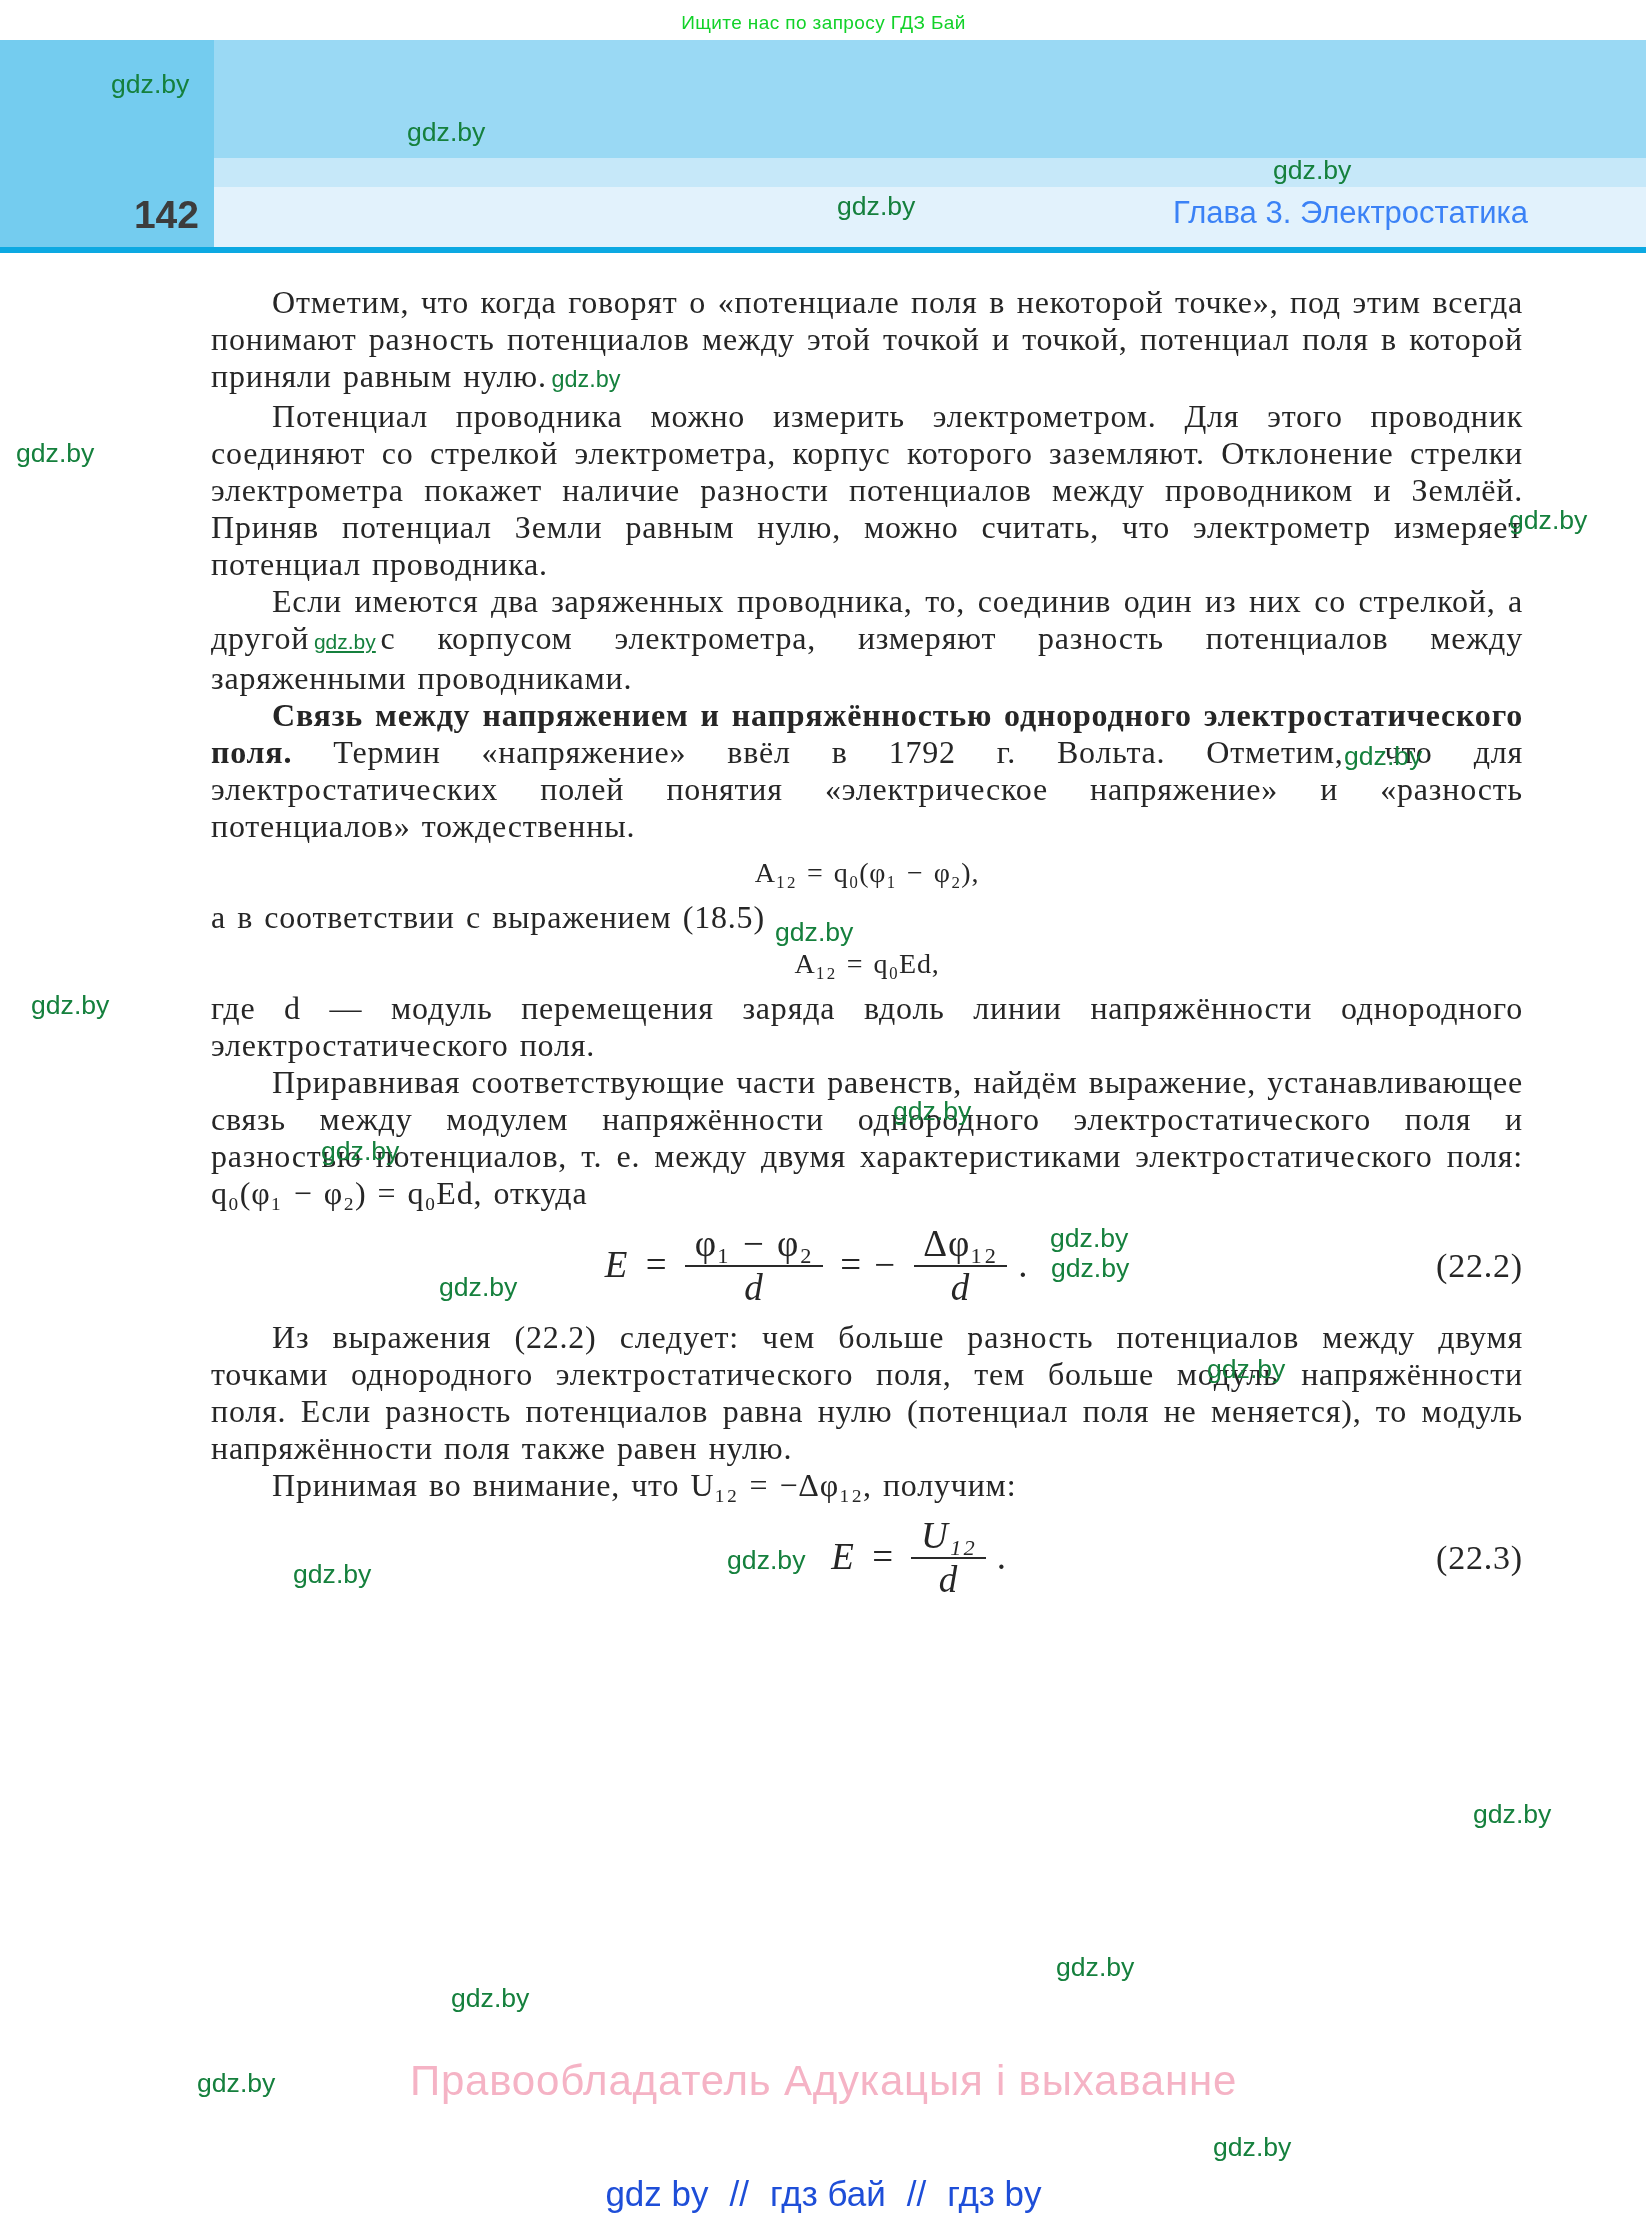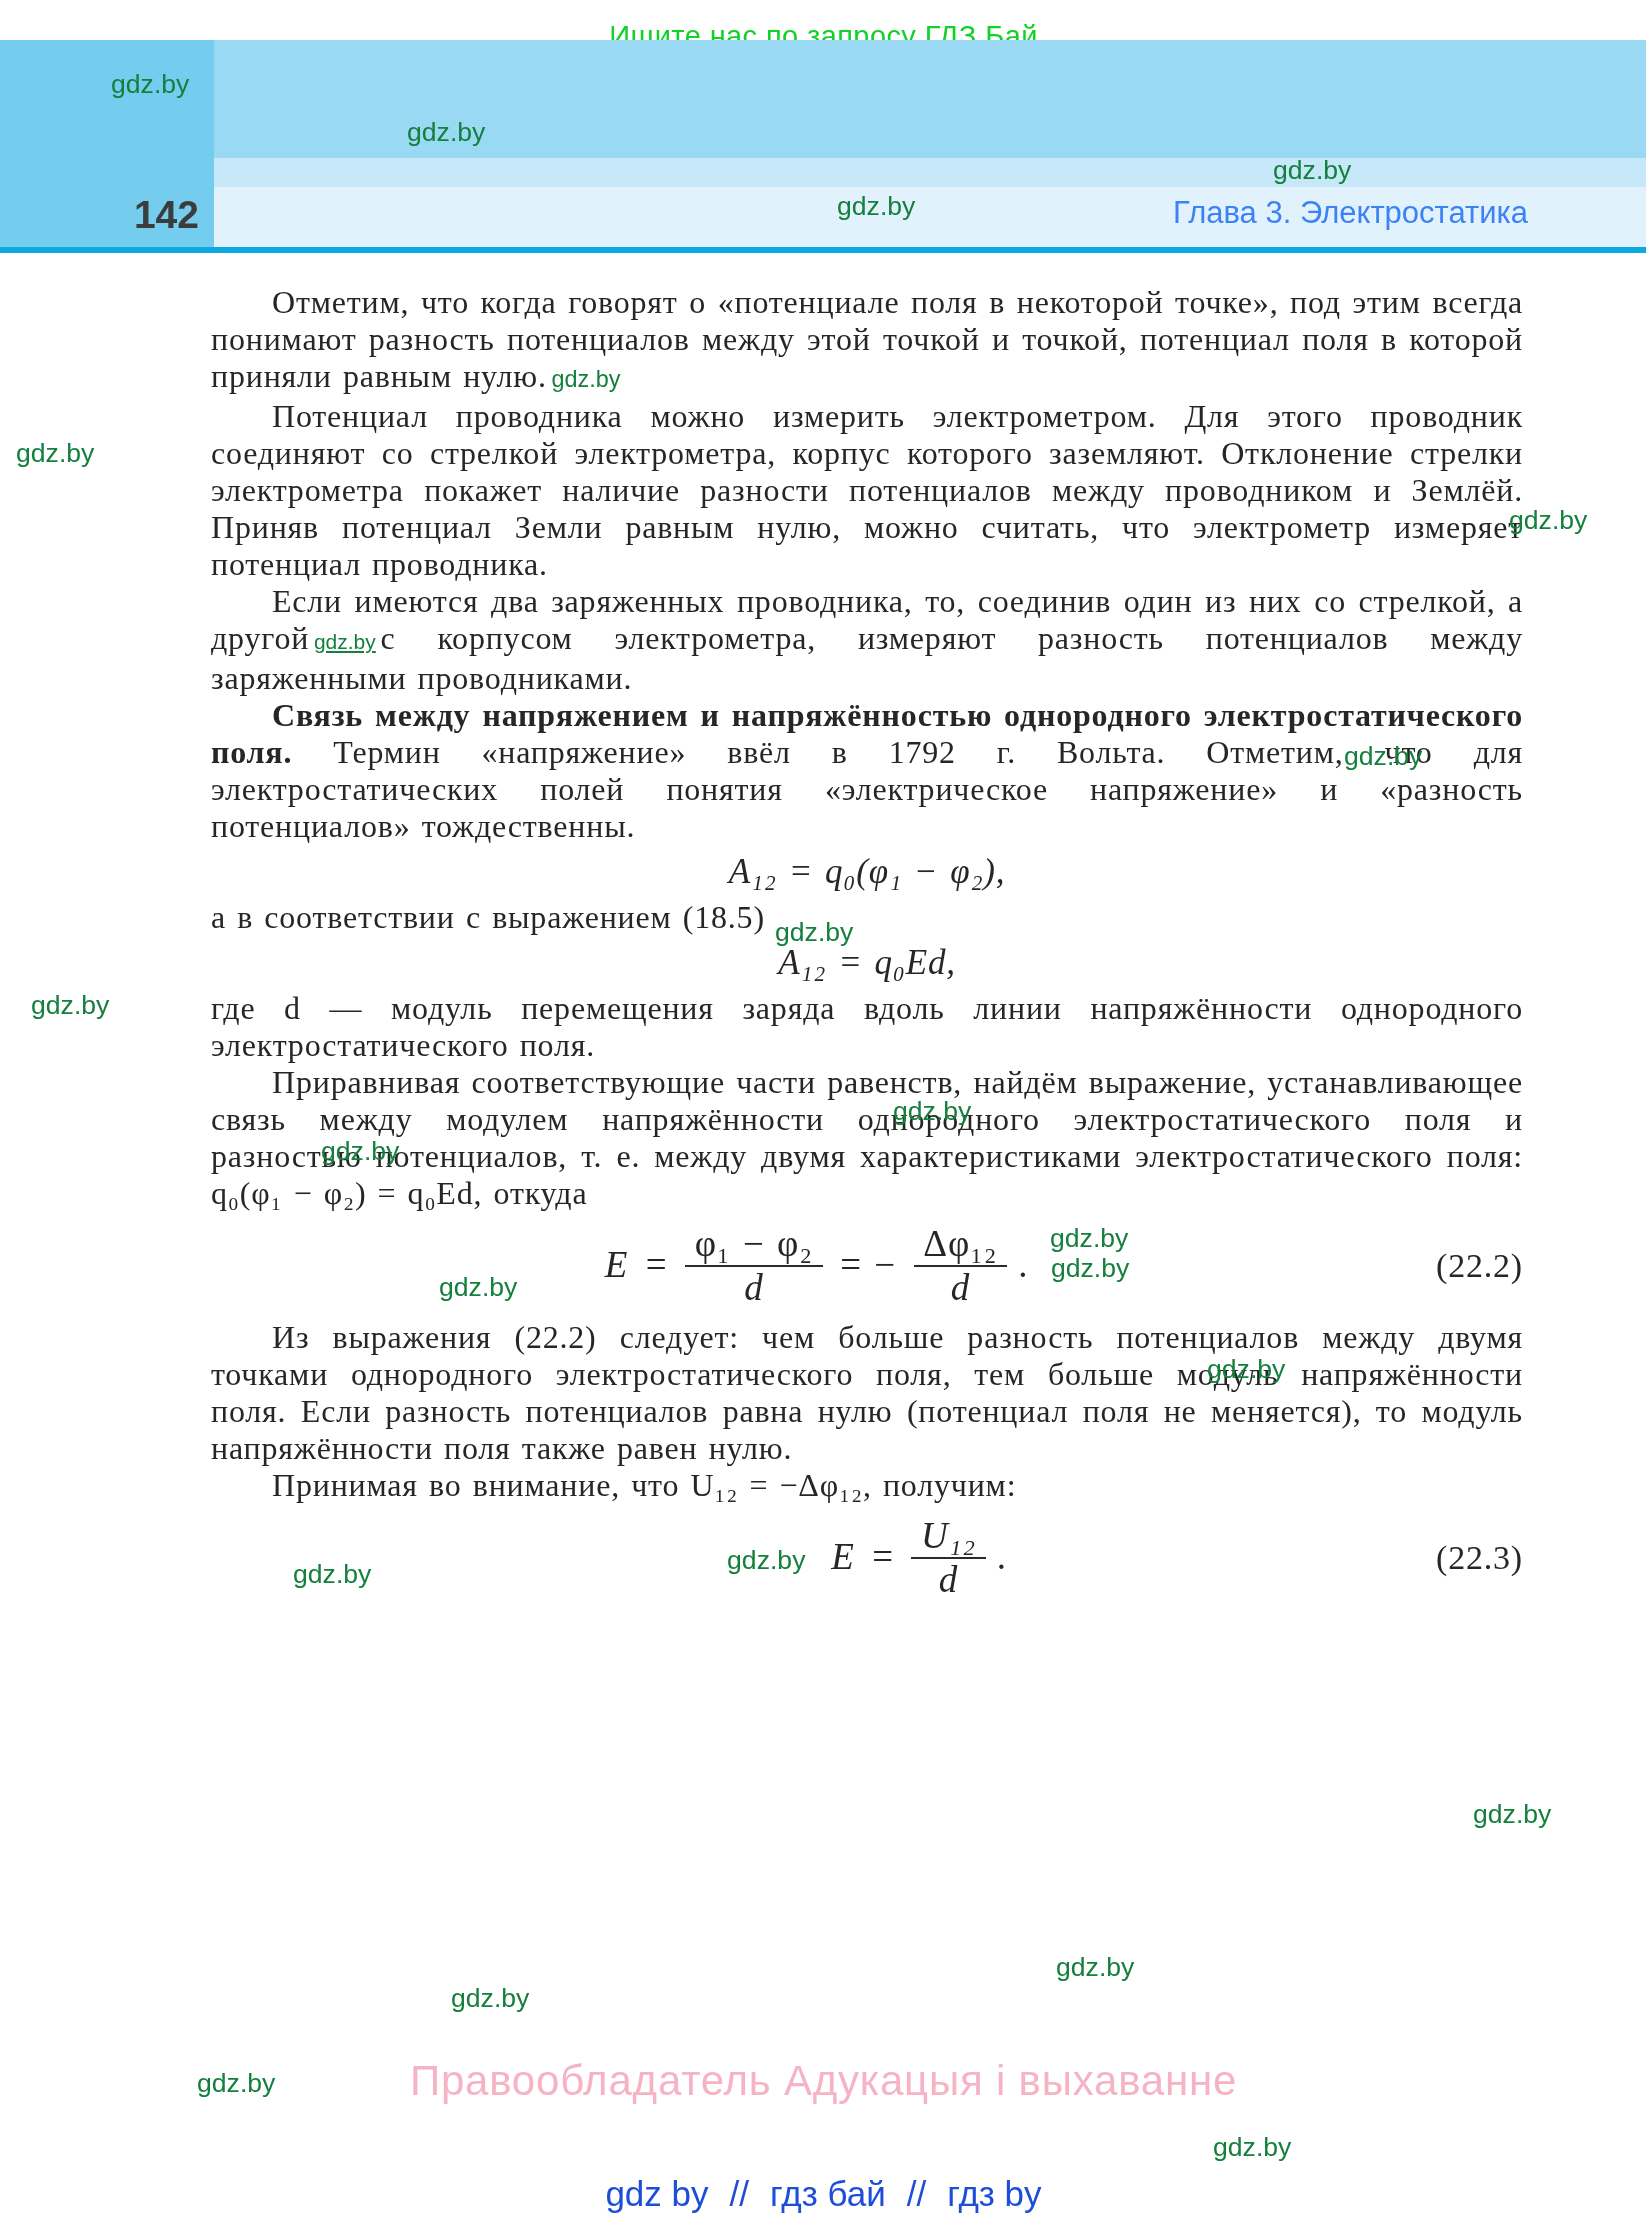--- a/index.html
+++ b/index.html
@@ -4,23 +4,23 @@
 <style>
   html,body { margin:0; padding:0; background:#ffffff; }
   .page {
     position:relative; width:1647px; height:2216px; background:#ffffff;
     font-family:"Liberation Serif","DejaVu Serif",serif; overflow:hidden;
   }
 
   
   .banner { position:absolute; top:0; left:0; width:100%; height:40px; text-align:center; }
   .banner-text {
-    display:inline-block; margin-top:20px;
+    display:inline-block; margin-top:12px;
     font-family:"Liberation Sans","DejaVu Sans",sans-serif;
-    font-size:29px; color:#12d229; letter-spacing:0.4px;
+    font-size:19px; color:#12d229; letter-spacing:0.4px;
   }
 
   
   .header { position:absolute; top:40px; left:0; width:1647px; height:213px; }
   .hdr-left  { position:absolute; left:0; top:0; width:214px; height:207px; background:#74ccef; }
   .hdr-band1 { position:absolute; left:214px; top:0;   right:0; height:118px; background:#9ad9f4; }
   .hdr-band2 { position:absolute; left:214px; top:118px; right:0; height:30px;  background:#c6e8f9; }
   .hdr-band3 { position:absolute; left:214px; top:147px; right:0; height:60px;  background:#e2f2fc; }
   .hdr-rule  { position:absolute; left:0; top:207px; width:100%; height:5.6px; background:#0ca9e2; }
   .page-num {
@@ -49,21 +49,21 @@
     position:absolute; left:211px; top:284px; width:1312px;
     font-size:32px; line-height:37px; color:#262626;
     text-align:justify; letter-spacing:0.8px; word-spacing:2.4px;
   }
   .body p { margin:0; text-indent:61px; }
   .body p.no-indent { text-indent:0; }
   .lead { font-weight:bold; }
 
   
   .eq-row { position:relative; text-align:center; text-indent:0; margin:8px 0; }
-  .eq { font-style:italic; font-size:35px;text-align:right; }
+  .eq { font-size:28px;text-align:right; }
   .eq-frac { margin:13px 0; }
   .fv  { font-style:italic; font-size:37px; }
   .feq { font-style:normal; font-size:37px; padding:0 6.4px; }
   .fdot{ font-style:normal; font-size:37px; }
   .frac { display:inline-block; vertical-align:-0.62em; text-align:center; font-size:37px; }
   .frac .num { display:block; border-bottom:2.4px solid #2a2a2a; padding:0 9.7px 3.2px;text-align:right; }
   .frac .den { display:block; padding-top:1.6px; }
   .eq-num {
     position:absolute; right:0; top:50%; transform:translateY(-50%);
     font-style:normal; font-size:34px; color:#262626;

